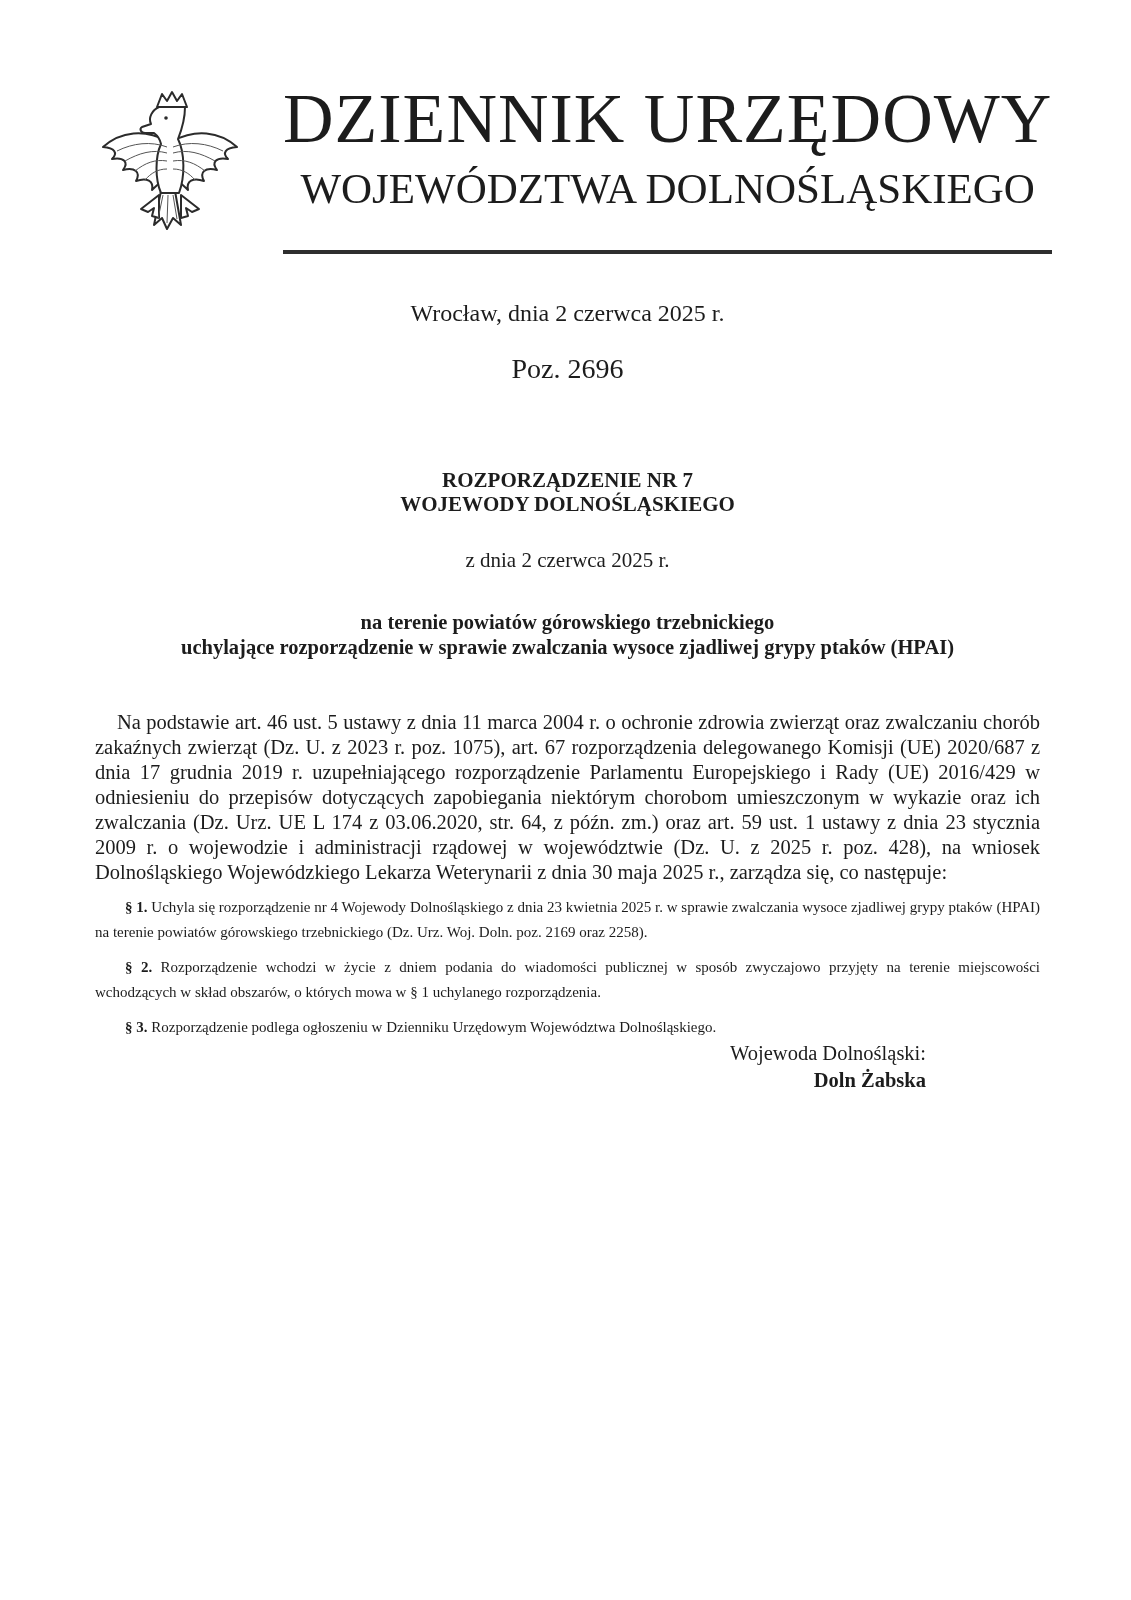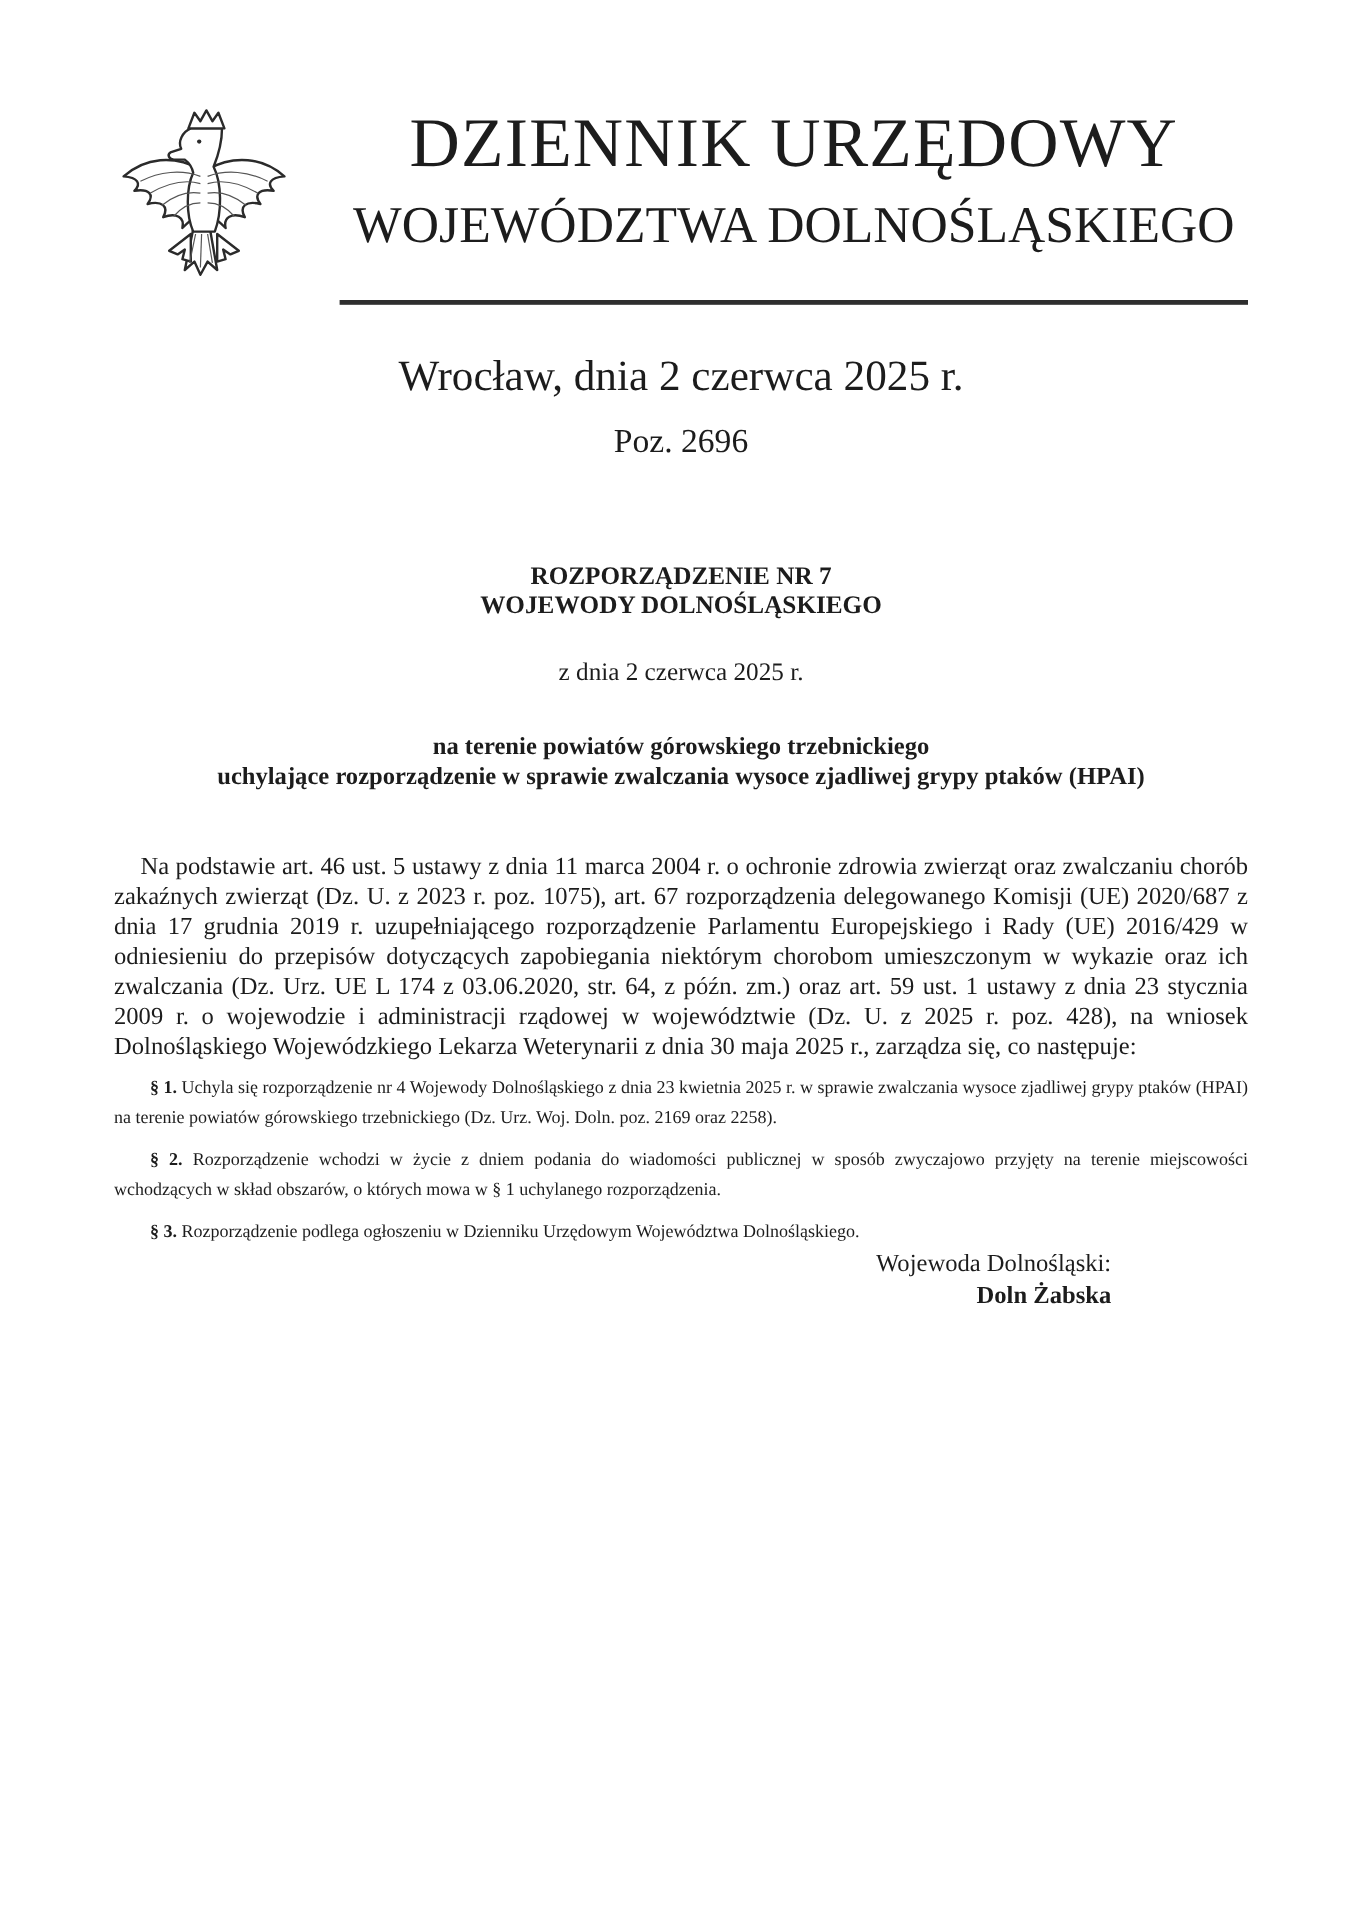--- a/index.html
+++ b/index.html
@@ -20,31 +20,31 @@
   .header { display: flex; align-items: stretch; }
   .emblem-box { width: 150px; margin-right: 38px; flex: 0 0 auto; }
   .emblem-box svg { width: 150px; height: 162px; display: block; }
   .header-text {
     flex: 1;
     display: flex; flex-direction: column; align-items: center;
     border-bottom: 4px solid #2e2e2e;
     padding-bottom: 38px;
   }
   .journal-title {
-    font-size: 58px; line-height: 62px; margin-top: -2px;
+    font-size: 70px; line-height: 62px; margin-top: -2px;
     letter-spacing: 1px; white-space: nowrap;
   }
   .journal-subtitle {
     font-size: 43px; line-height: 46px; margin-top: 16px;
     white-space: nowrap;
   }
   
   .place-date {
     margin-top: 42px; text-align: center;
-    font-size: 36px; line-height: 34px;
+    font-size: 24px; line-height: 34px;
   }
   .poz {
     margin-top: 22px; text-align: center;
     font-size: 28px; line-height: 34px;
   }
   
   .act-heading {
     margin-top: 82px; text-align: center;
     font-weight: bold; font-size: 21px; line-height: 24px;
   }

